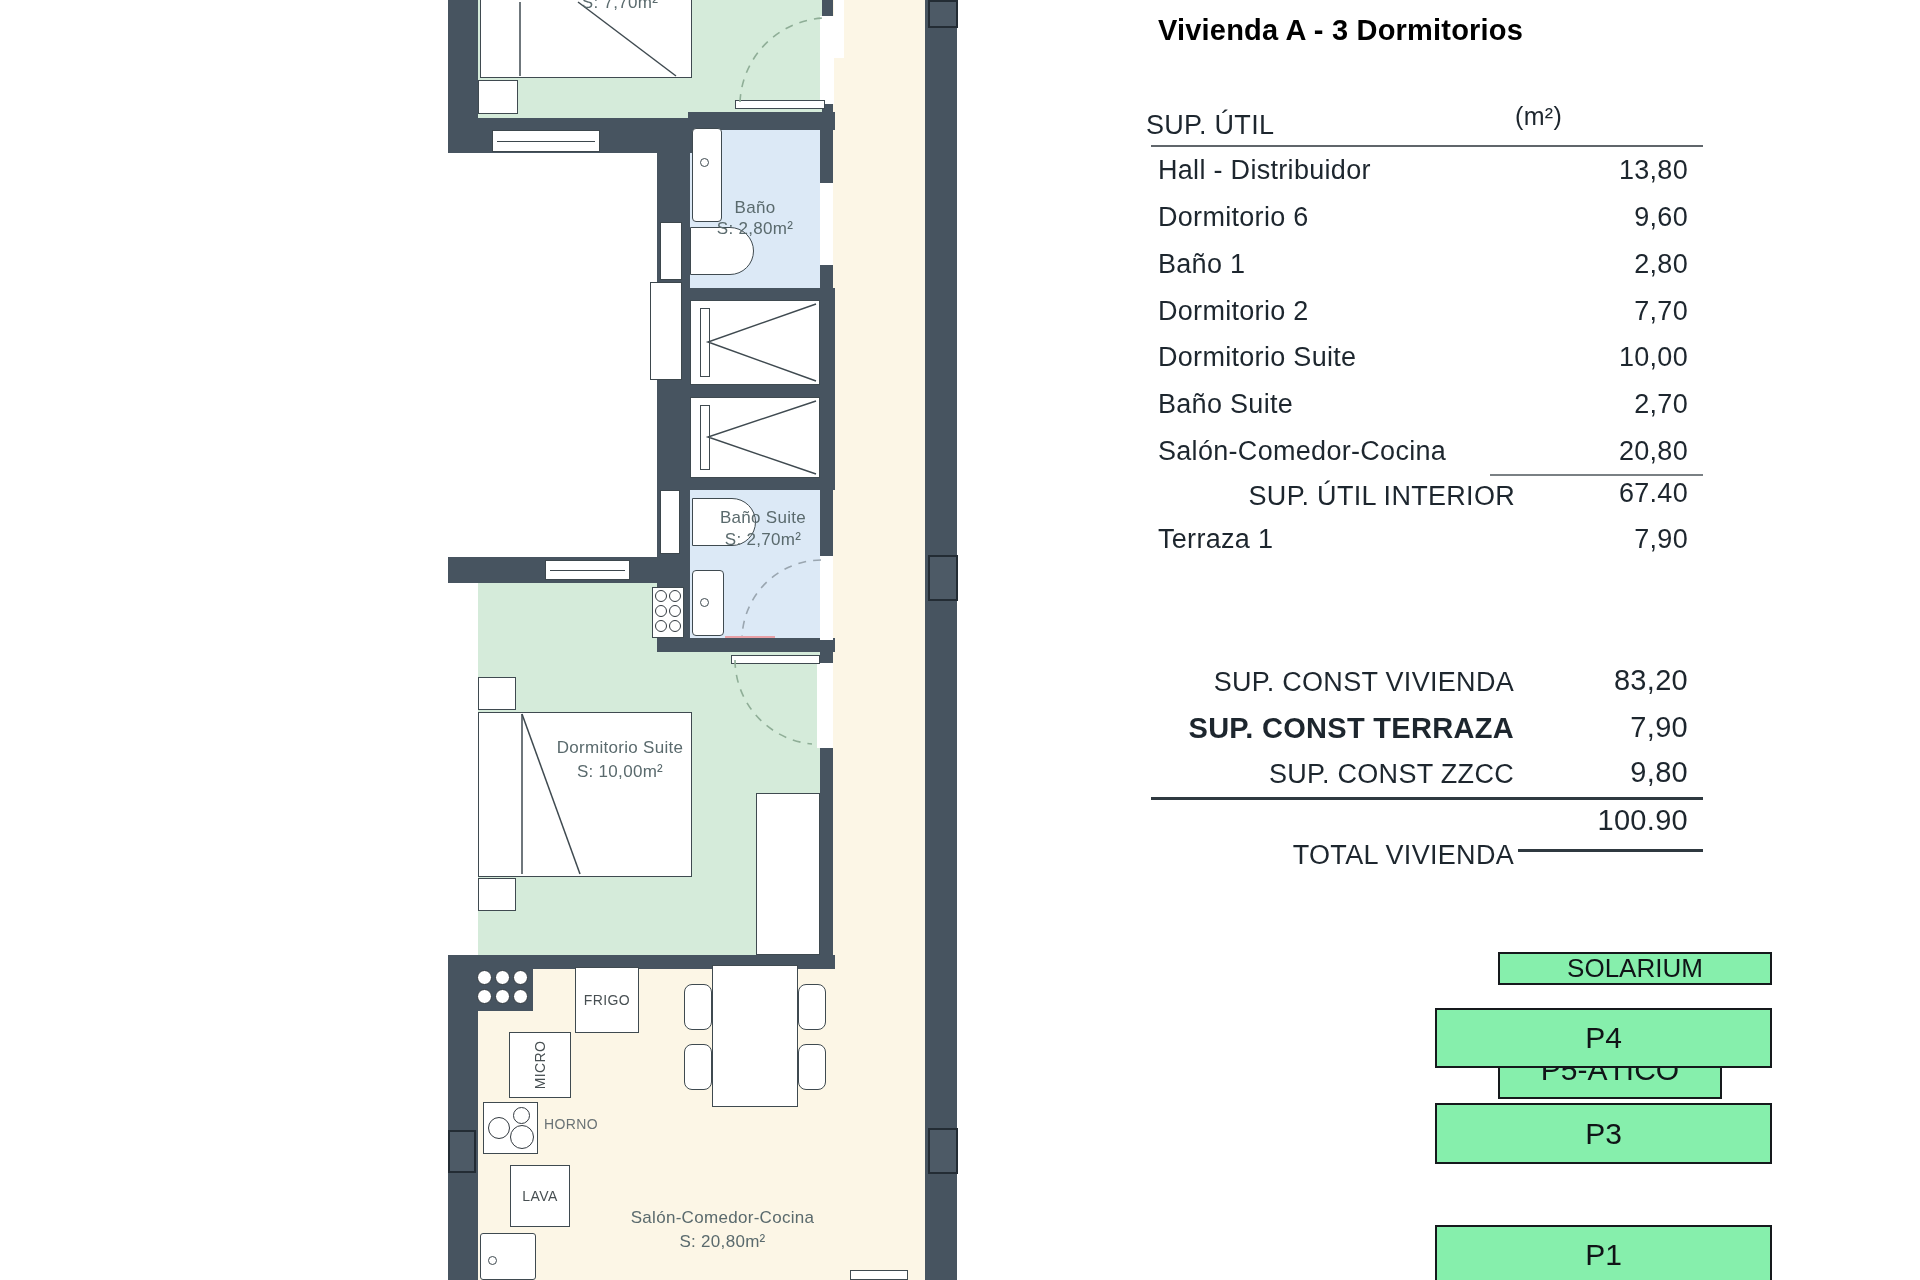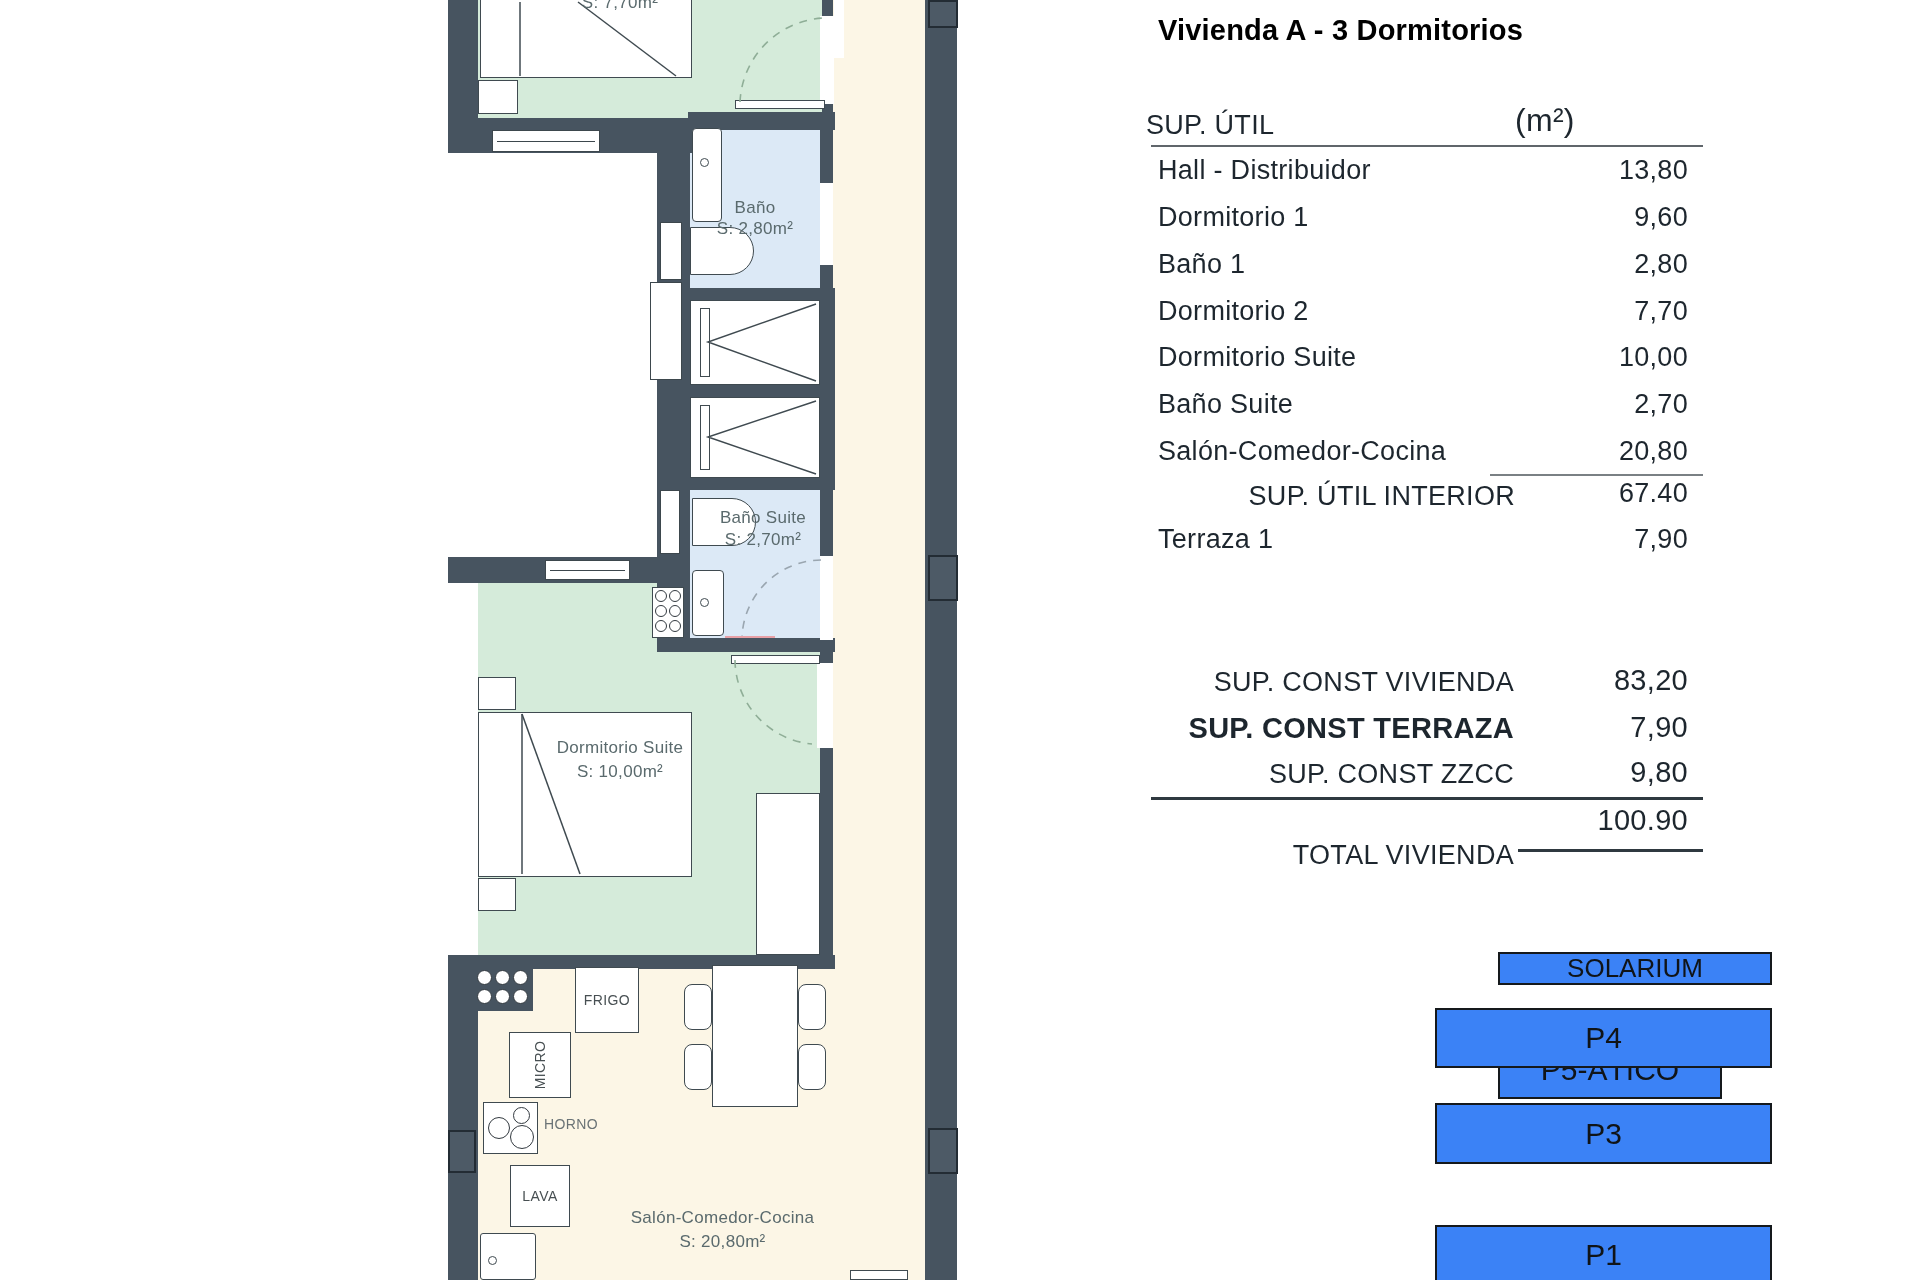--- a/index.html
+++ b/index.html
@@ -21,21 +21,21 @@
   .plan-label{position:absolute;color:#5a6a6d;font-size:17px;text-align:center;letter-spacing:.3px;white-space:nowrap;}
   .appl-label{color:#474f52;font-size:14px;letter-spacing:.4px;}
   .furn.center{display:flex;align-items:center;justify-content:center;margin-left:32px;}
   
   .ttl{position:absolute;font-size:29px;font-weight:bold;color:#000;letter-spacing:.2px;white-space:nowrap;}
   .tl{position:absolute;font-size:27px;color:#1d262e;letter-spacing:.3px;white-space:nowrap;}
   .tv{position:absolute;font-size:27px;color:#1d262e;text-align:right;letter-spacing:.3px;}
   .tva{font-size:29px;}
   .tr-label{text-align:right;}
   .hline{position:absolute;background:#60666b;}
-  .stack-box{position:absolute;background:#3b82f6;border:2px solid #15191c;box-sizing:border-box;
+  .stack-box{position:absolute;background:#86efac;border:2px solid #15191c;box-sizing:border-box;
     display:flex;align-items:center;justify-content:center;font-size:30px;color:#101417;}
   .stack-box.small{font-size:26px;}
   svg.overlay{position:absolute;left:440px;top:0;pointer-events:none;}
 </style>
 </head>
 <body>
 
 <div class="abs" style="left:0;top:0;width:980px;height:1280px;">
 
   <div class="room" style="left: 478px; top: 0px; width: 344px; height: 118px; background: rgb(213, 235, 218);"></div>
@@ -175,26 +175,26 @@
   <div class="plan-label" style="left:520px;top:762px;width:200px;">S: 10,00m²</div>
   <div class="plan-label" style="left:600px;top:1208px;width:245px;">Salón-Comedor-Cocina</div>
   <div class="plan-label" style="left:600px;top:1232px;width:245px;">S: 20,80m²</div>
 </div>
 
 <div class="abs" style="left:1100px;top:0;width:820px;height:1280px;">
 
   <div class="ttl" style="left:58px;top:14px;">Vivienda A - 3 Dormitorios</div>
 
   <div class="tl" style="left:46px;top:110px;">SUP. ÚTIL</div>
-  <div class="tl" style="left:415px;top:102px;font-size:32px;">(m²)</div>
+  <div class="tl" style="left:415px;top:102px;font-size:25px;">(m²)</div>
   <div class="hline" style="left:51px;top:145px;width:552px;height:2px;"></div>
 
   <div class="tl" style="left:58px;top:155px;">Hall - Distribuidor</div>
   <div class="tv" style="left:350px;top:155px;width:238px;">13,80</div>
-  <div class="tl" style="left:58px;top:202px;">Dormitorio 1</div>
+  <div class="tl" style="left:58px;top:202px;">Dormitorio 6</div>
   <div class="tv" style="left:350px;top:202px;width:238px;">9,60</div>
   <div class="tl" style="left:58px;top:249px;">Baño 1</div>
   <div class="tv" style="left:350px;top:249px;width:238px;">2,80</div>
   <div class="tl" style="left:58px;top:296px;">Dormitorio 2</div>
   <div class="tv" style="left:350px;top:296px;width:238px;">7,70</div>
   <div class="tl" style="left:58px;top:342px;">Dormitorio Suite</div>
   <div class="tv" style="left:350px;top:342px;width:238px;">10,00</div>
   <div class="tl" style="left:58px;top:389px;">Baño Suite</div>
   <div class="tv" style="left:350px;top:389px;width:238px;">2,70</div>
   <div class="tl" style="left:58px;top:436px;">Salón-Comedor-Cocina</div>

